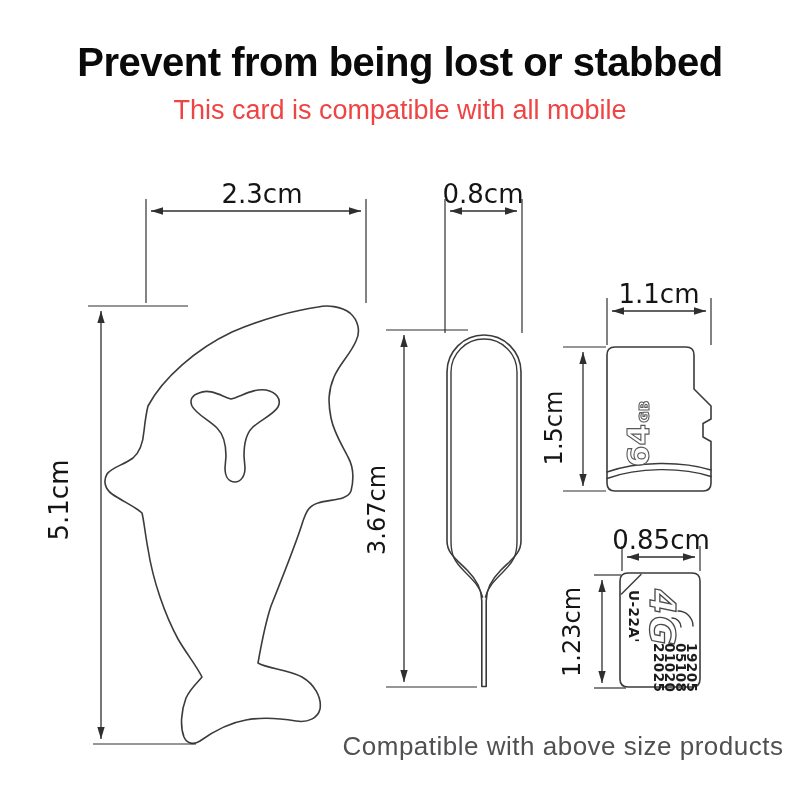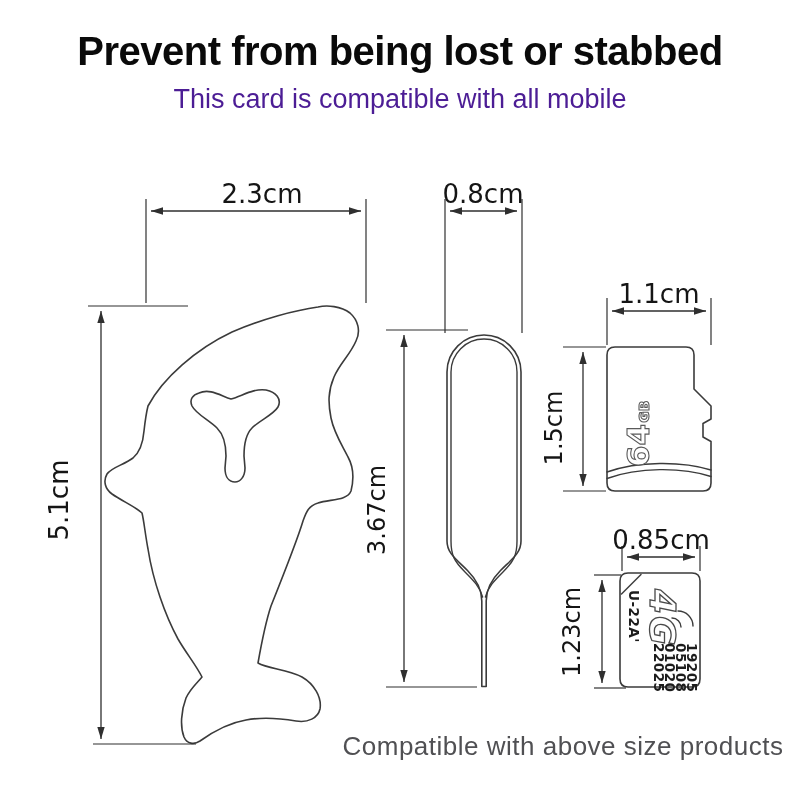--- a/index.html
+++ b/index.html
@@ -1,27 +1,27 @@
 <!DOCTYPE html>
 <html><head>
 <meta charset="utf-8">
 <style>
   html,body{margin:0;padding:0;}
   body{
     width:800px;height:800px;background:#ffffff;overflow:hidden;position:relative;
     font-family:"Liberation Sans",sans-serif;
   }
   .stage{position:absolute;inset:0;width:800px;height:800px;background:#fff;}
-  .header{position:absolute;top:5px;left:0;width:800px;text-align:center;z-index:2;}
+  .header{position:absolute;top:16px;left:0;width:800px;text-align:center;z-index:2;}
   .title{
     margin:24px 0 0 0;font-size:40px;font-weight:700;color:#0a0a0a;
     letter-spacing:-0.5px;font-family:"Liberation Sans",sans-serif;
   }
   .subtitle{
-    margin:10px 0 0 0;font-size:27px;font-weight:400;color:#4c1d95;line-height:1.17;
+    margin:10px 0 0 0;font-size:27px;font-weight:400;color:#ef4444;line-height:1.17;
     font-family:"Liberation Sans",sans-serif;
   }
   svg.diagram{position:absolute;left:0;top:0;z-index:1;}
   .shape{fill:#ffffff;stroke:#3b3b3b;stroke-width:1.6;stroke-linejoin:round;}
   .shape-open{fill:none;stroke:#3b3b3b;stroke-width:1.4;stroke-linejoin:round;stroke-linecap:round;}
   .dim{stroke:#2f2f2f;stroke-width:1.3;}
   .ext{stroke:#2f2f2f;stroke-width:1.2;}
   .dim-label{
     font-family:"DejaVu Sans","Liberation Sans",sans-serif;
     font-size:26px;fill:#151515;

